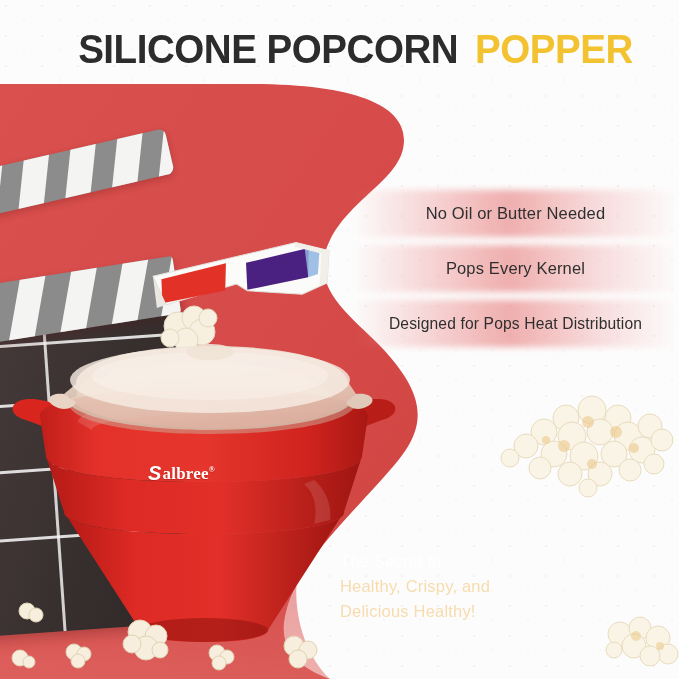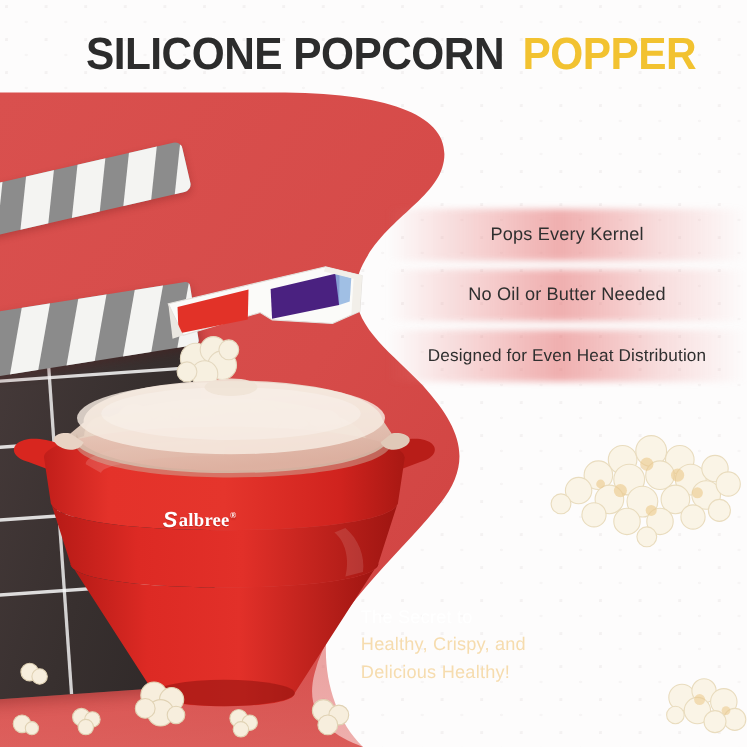--- a/index.html
+++ b/index.html
@@ -95,21 +95,21 @@
     font-size: 16.5px;
     letter-spacing: 0.15px;
     text-align: center;
     padding: 0 6px;
   }
   .feature-row.small .feature-text { font-size: 15.6px; }
 
   
   .promo {
     position: absolute;
-    left: 328px;
+    left: 340px;
     top: 549px;
     z-index: 36;
     line-height: 25px;
   }
   .promo div { font-size: 16.5px; letter-spacing: 0.2px; }
   .promo .l1 { color: #ffffff; }
   .promo .l2, .promo .l3 { color: #f6dcae; }
 
   
   .clapper { position: absolute; z-index: 10; }
@@ -497,29 +497,29 @@
       <g fill="#f7eedd" stroke="#e0d2b4" stroke-width="1">
         <circle cx="12" cy="12" r="8"></circle>
           <circle cx="21" cy="16" r="6"></circle>
       </g>
     </svg>
   </div>
 
   <div class="features">
     <div class="feature-row">
       <div class="feature-band"></div>
-      <div class="feature-text">Pops Every Kernel</div>
+      <div class="feature-text">No Oil or Butter Needed</div>
     </div>
     <div class="feature-row">
       <div class="feature-band"></div>
-      <div class="feature-text">No Oil or Butter Needed</div>
+      <div class="feature-text">Pops Every Kernel</div>
     </div>
     <div class="feature-row small">
       <div class="feature-band"></div>
-      <div class="feature-text">Designed for Even Heat Distribution</div>
+      <div class="feature-text">Designed for Pops Heat Distribution</div>
     </div>
   </div>
 
   <div class="promo">
     <div class="l1">The Secret to</div>
     <div class="l2">Healthy, Crispy, and</div>
     <div class="l3">Delicious Healthy!</div>
   </div>
 
 </div>

